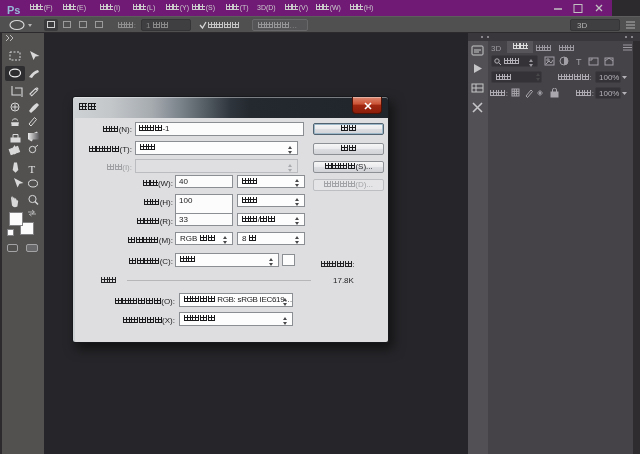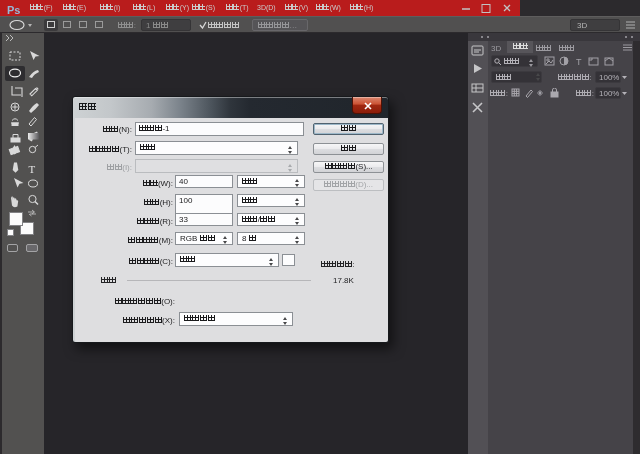--- a/index.html
+++ b/index.html
@@ -1,19 +1,19 @@
 <!DOCTYPE html>
 <html><head><meta charset="utf-8"><style>
 *{margin:0;padding:0;box-sizing:border-box}
 html,body{width:640px;height:454px;overflow:hidden}
 body{font-family:"Liberation Sans",sans-serif;background:#2c2a2d;position:relative}
 .g{display:inline-block;width:.9em;height:.84em;margin:0 .04em;vertical-align:-.04em;background:repeating-linear-gradient(0deg,currentColor 0 1px,transparent 1px 3px),repeating-linear-gradient(90deg,currentColor 0 1px,transparent 1px 3px)}
 .abs{position:absolute}
 
-#menubar{position:absolute;left:0;top:0;width:520px;height:16px;background:#b91c1c;color:#cbcbcb;font-size:7px}
+#menubar{position:absolute;left:0;top:0;width:612px;height:16px;background:#701a75;color:#cbcbcb;font-size:7px}
 #menubar span{position:absolute;top:4px;white-space:nowrap}
 #pslogo{position:absolute;left:7px;top:1px;font-size:11px;font-weight:bold;color:#97b7d6}
 #winctl{position:absolute;right:8px;top:2px;color:#c2c2c2}
 #optbar{position:absolute;left:0;top:16px;width:640px;height:16px;background:#515050;border-top:1px solid #5e5d5d;color:#c5c5c5;font-size:8px}
 #optbar .dim{color:#8f8f8f}
 .well{background:#3f3e40;border:1px solid #353436;border-radius:2px;color:#8a8a8a}
 
 #toolbar{position:absolute;left:2px;top:33px;width:42px;height:421px;background:#525150}
 #toolsel{position:absolute;left:3px;top:33px;width:20px;height:15px;background:#2e2d30;border-radius:2px}
 
@@ -279,19 +279,23 @@
     <div class="cmb" style="left:100px;top:135px;width:104px;height:14px"><b class="g"></b><b class="g"></b><span class="sp" style="top:9px">
           <i></i>
           <u></u>
         </span></div>
     <div class="fld" style="left:207px;top:136px;width:13px;height:12px"></div>
     <div class="txt" style="left:246px;top:142px"><b class="g"></b><b class="g"></b><b class="g"></b><b class="g"></b>:</div>
     <div class="txt" style="left:258px;top:158px">17.8K</div>
     <div class="txt" style="left:26px;top:158px"><b class="g"></b><b class="g"></b></div>
     <div style="position:absolute;left:52px;top:162px;width:184px;height:1px;background:#b6b6b9"></div>
     <div class="lab" style="left:24px;top:179px;width:76px"><b class="g"></b><b class="g"></b><b class="g"></b><b class="g"></b><b class="g"></b><b class="g"></b>(O):</div>
+    <div class="cmb" style="left:104px;top:175px;width:114px;height:14px;letter-spacing:-.3px"><b class="g"></b><b class="g"></b><b class="g"></b><b class="g"></b> RGB: sRGB IEC619…<span class="sp" style="top:9px">
+          <i></i>
+          <u></u>
+        </span></div>
     <div class="lab" style="left:24px;top:198px;width:76px"><b class="g"></b><b class="g"></b><b class="g"></b><b class="g"></b><b class="g"></b>(X):</div>
     <div class="cmb" style="left:104px;top:194px;width:114px;height:14px"><b class="g"></b><b class="g"></b><b class="g"></b><b class="g"></b><span class="sp" style="top:9px">
           <i></i>
           <u></u>
         </span></div>
   </div>
 </div>
 
 </body></html>

